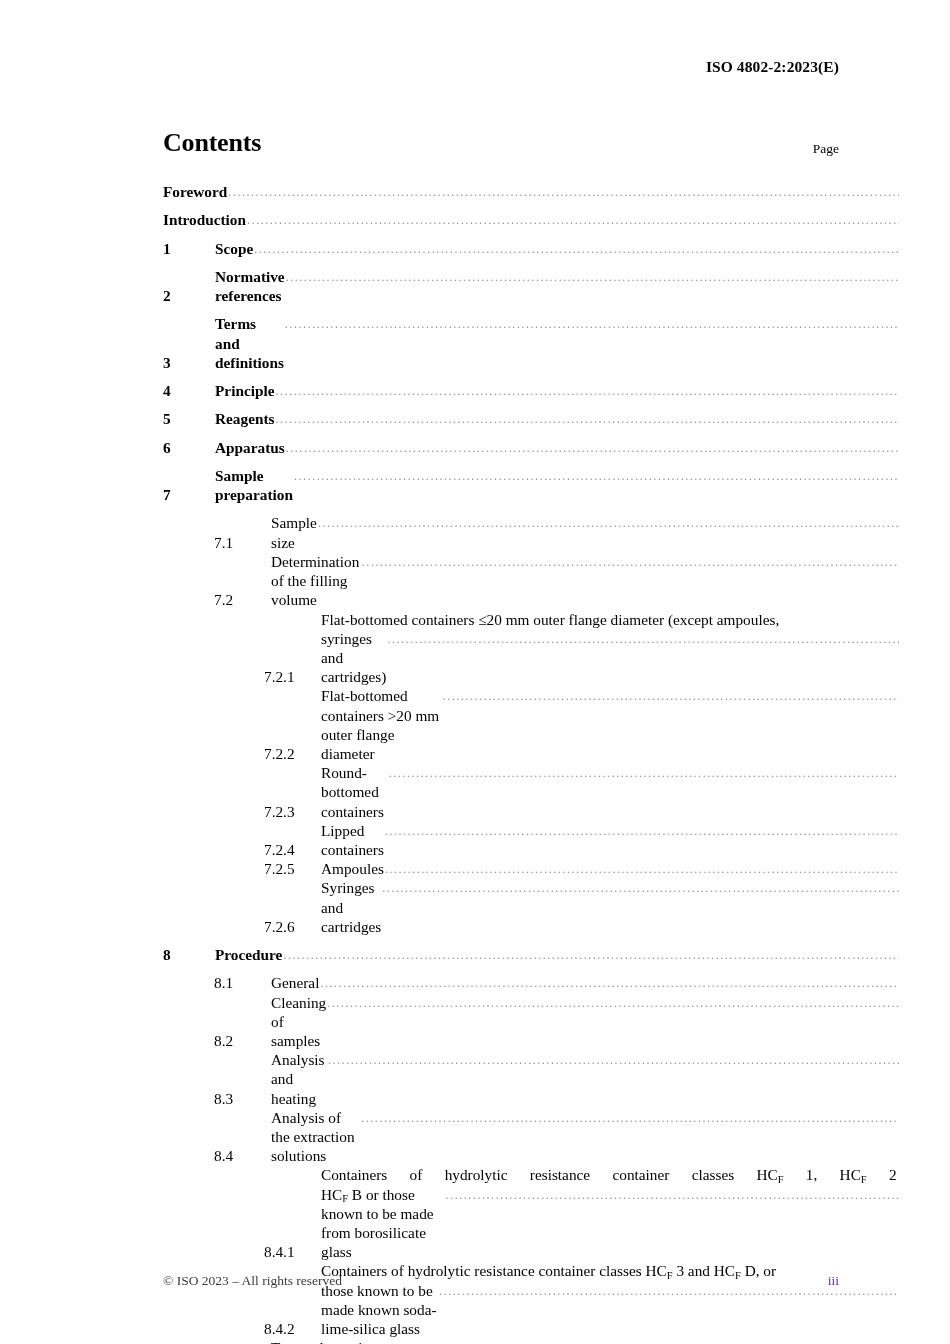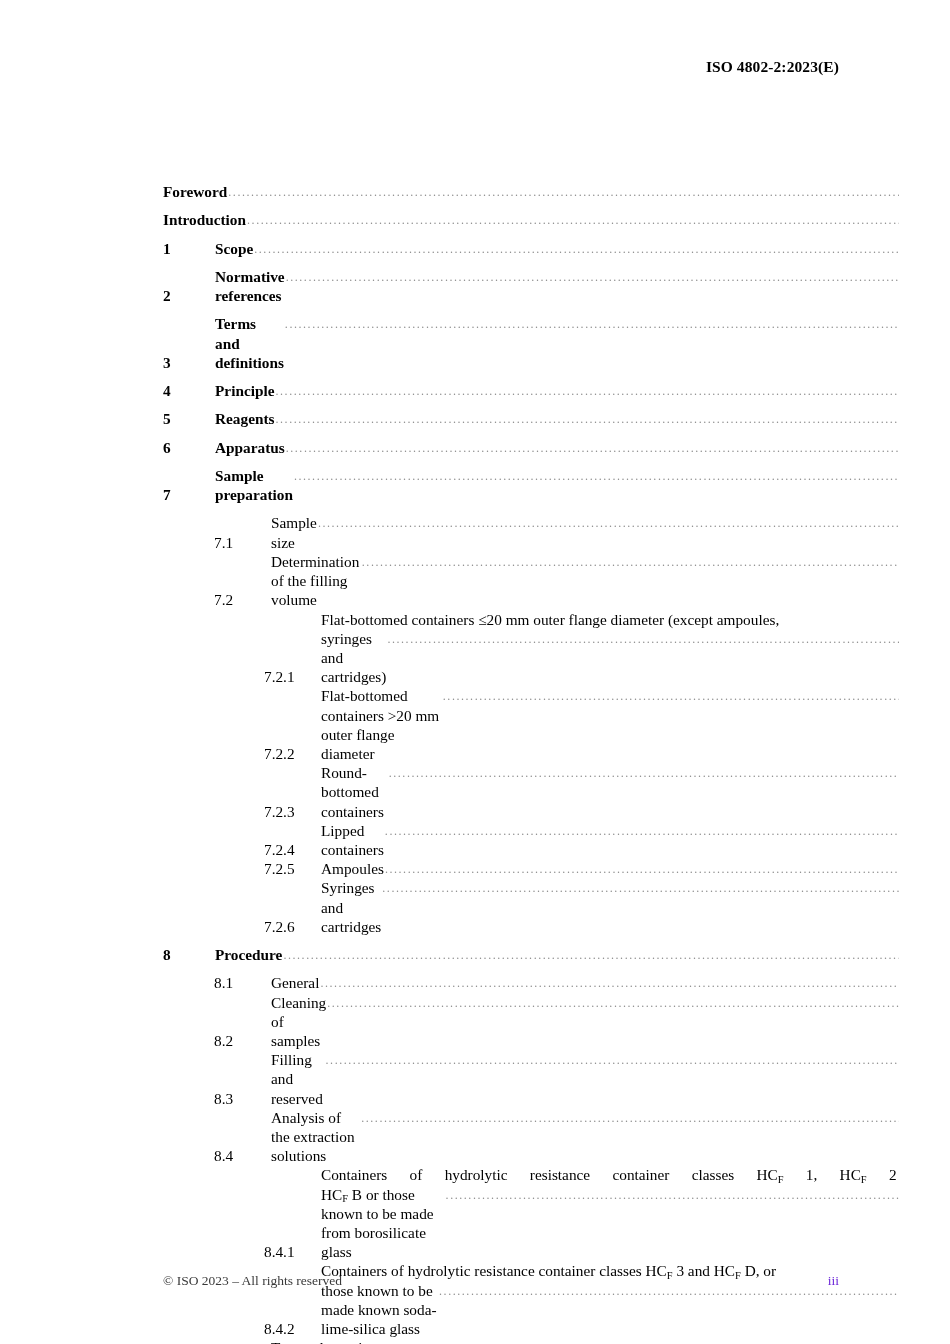--- a/index.html
+++ b/index.html
@@ -173,20 +173,24 @@
     color: #6d28d9;
   }
 </style>
 </head>
 <body>
 
 <div class="page">
 
   <div class="doc-header">ISO 4802-2:2023(E)</div>
 
+  <div class="contents-head">
+    <div class="contents-title">Contents</div>
+    <div class="page-label">Page</div>
+  </div>
 
   <div class="toc" id="toc-list">
       <div class="toc-entry lvl0">
         <div class="num"></div>
         <div class="body-col">
           <div class="leader-line">
             <span class="label-text">Foreword</span>
             <span class="dots">............................................................................................................................................................................................................................................................................................................</span>
             <span class="pg">iv</span>
           </div>
@@ -380,21 +384,21 @@
             <span class="label-text">Cleaning of samples</span>
             <span class="dots">............................................................................................................................................................................................................................................................................................................</span>
             <span class="pg">9</span>
           </div>
         </div>
       </div>
       <div class="toc-entry lvl2">
         <div class="num">8.3</div>
         <div class="body-col">
           <div class="leader-line">
-            <span class="label-text">Filling and reserved</span>
+            <span class="label-text">Analysis and heating</span>
             <span class="dots">............................................................................................................................................................................................................................................................................................................</span>
             <span class="pg">9</span>
           </div>
         </div>
       </div>
       <div class="toc-entry lvl2">
         <div class="num">8.4</div>
         <div class="body-col">
           <div class="leader-line">
             <span class="label-text">Analysis of the extraction solutions</span>

